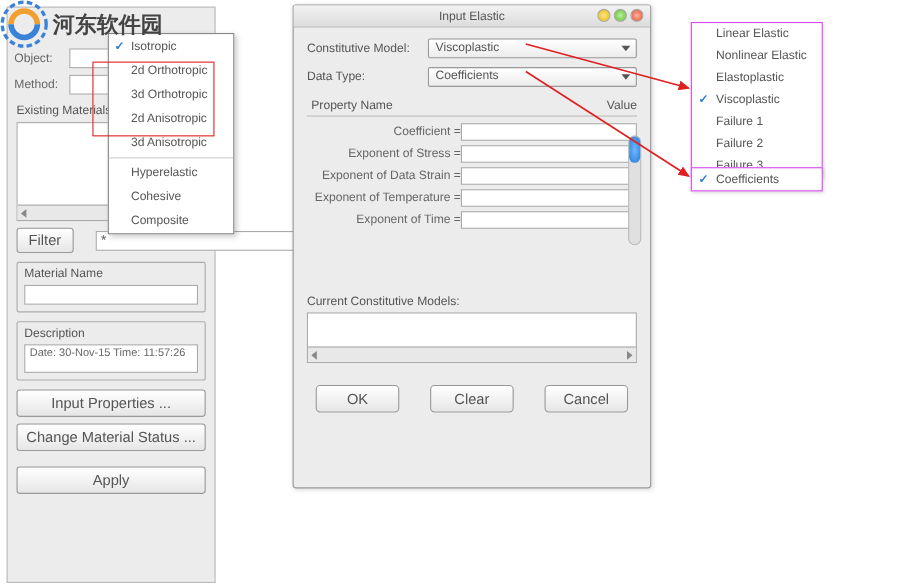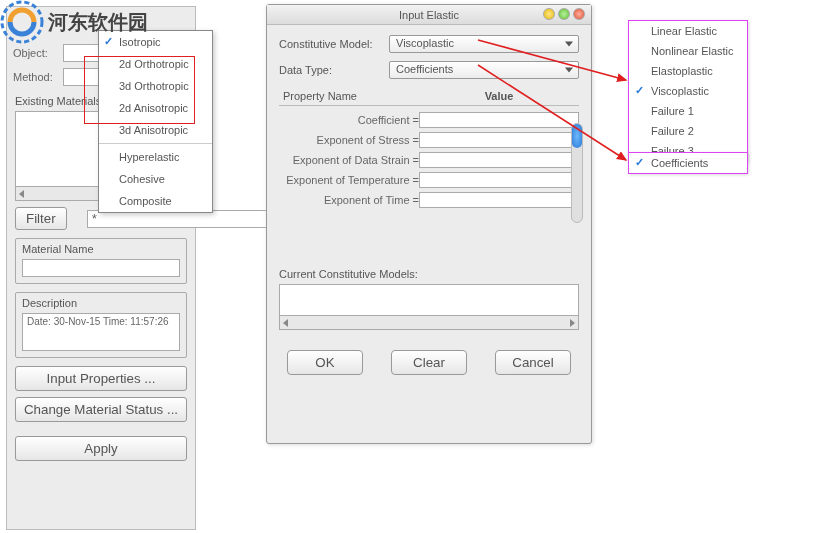--- a/index.html
+++ b/index.html
@@ -75,21 +75,21 @@
   }
   .lp-input {
     flex:1; background:#fff; border:1px solid #aaa; height:18px; padding:1px 4px; color:#666;
   }
   .lp-group {
     margin: 8px 8px; border:1px solid #aaa; border-radius:2px;
   }
   .lp-group-title { padding:4px 6px 2px; color:#555;}
   .lp-group-body { padding:2px 6px 6px;}
   .lp-textarea {
-    width:100%; height:38px; background:#fff; border:1px solid #aaa; padding:2px 4px; color:#666; font-size:10px; line-height:12px;
+    width:100%; height:26px; background:#fff; border:1px solid #aaa; padding:2px 4px; color:#666; font-size:10px; line-height:12px;
   }
   .lp-wide-btn {
     display:block; margin:6px 8px; width: calc(100% - 16px);
     background: linear-gradient(#fff,#e6e6e6);
     border:1px solid #999; border-radius:3px;
     padding:4px 0; color:#555; text-align:center;
   }
 
   
   .type-popup {
@@ -134,21 +134,21 @@
   }
   .combo::after {
     content:''; position:absolute; right:5px; top:50%; transform:translateY(-50%);
     border-left:4px solid transparent; border-right:4px solid transparent;
     border-top:5px solid #555;
   }
   .prop-header {
     display:flex; margin-top:6px; padding:3px 0;
   }
   .prop-header .ph1 { width:140px; padding-left:4px; color:#555;}
-  .prop-header .ph2 { flex:1; text-align:center; color:#555;font-weight:bold;}
+  .prop-header .ph2 { flex:1; text-align:right; color:#555;}
   .prop-row { display:flex; align-items:center; margin-bottom:4px;text-align:right;}
   .prop-name { width:140px; padding-left:4px; color:#666;}
   .prop-val { flex:1; background:#fff; border:1px solid #aaa; height:16px;}
   .scroll-v-blue {
     position:absolute; right:8px; top:118px; bottom:auto; height:100px;
     width:12px; background:#e0e0e0; border:1px solid #bbb; border-radius:6px;
   }
   .scroll-v-blue .thumb {
     position:absolute; top:0; left:0; right:0; height:24px; border-radius:6px;
     background: radial-gradient(#6eb8ff,#2a7bd6);

